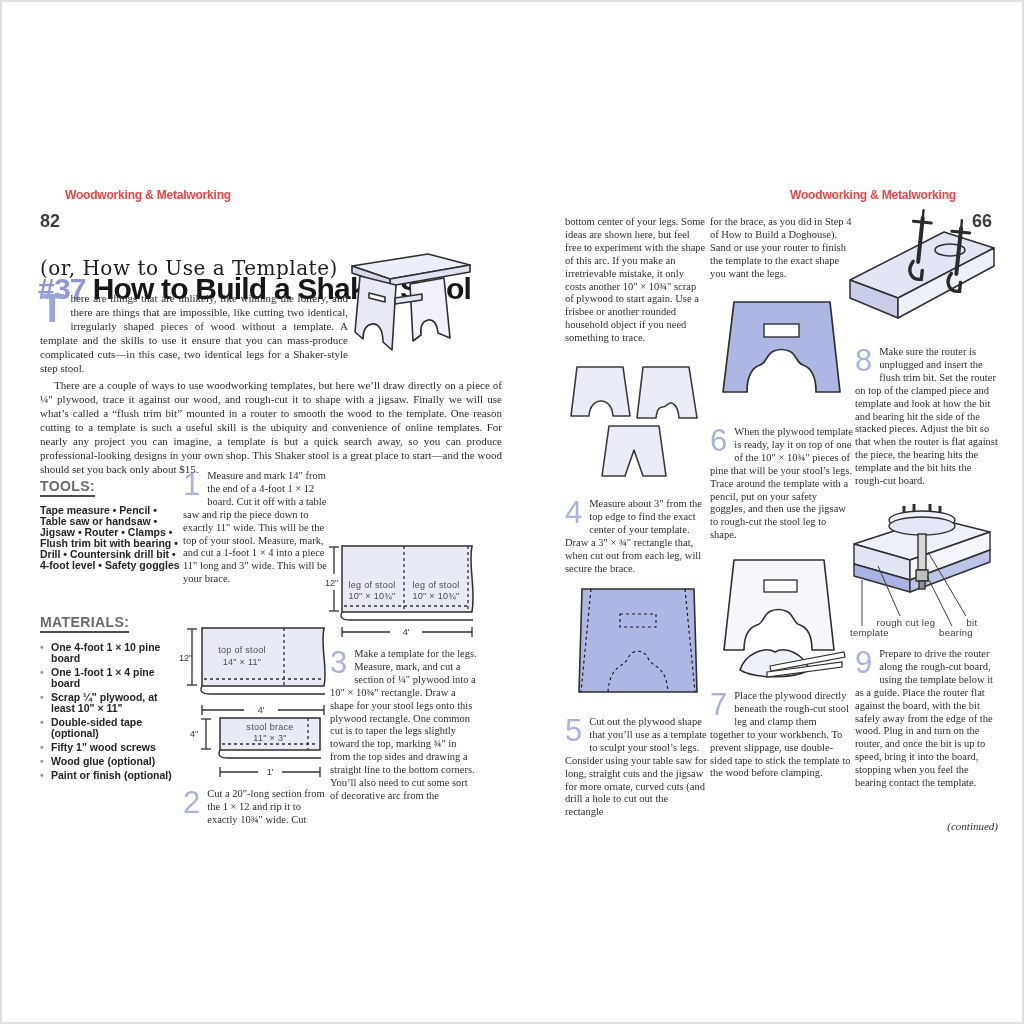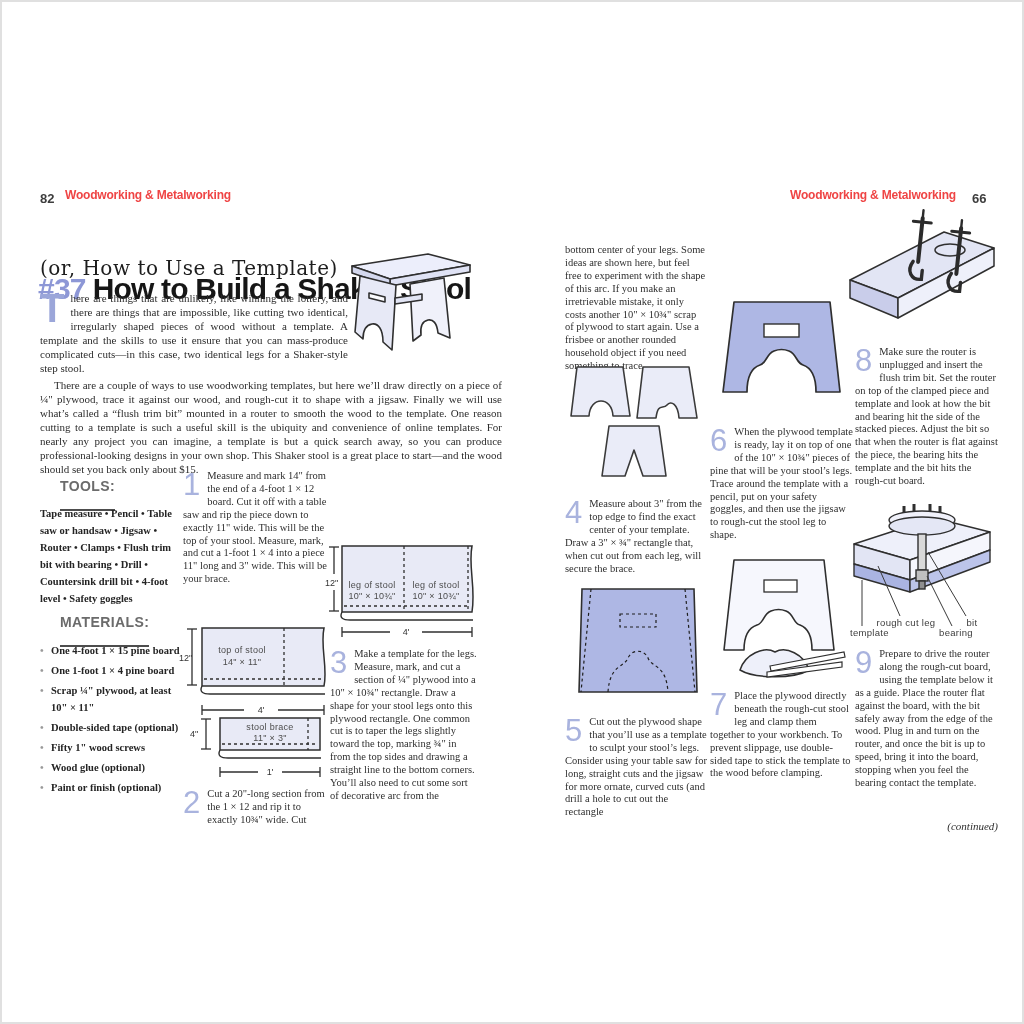--- a/index.html
+++ b/index.html
@@ -1,36 +1,36 @@
 <!DOCTYPE html>
 <html><head>
 <meta charset="utf-8">
 <style>
   html,body{margin:0;padding:0;background:#ffffff;}
   #page{position:relative;width:1024px;height:1024px;background:#ffffff;overflow:hidden;
         box-shadow:inset 0 0 0 2px #e0e0e0;font-family:"Liberation Serif",serif;color:#2e2e2e;}
   .abs{position:absolute;}
-  .hdr-num{font-family:"Liberation Sans",sans-serif;font-weight:700;font-size:13px;color:#3d3d3d;}
+  .hdr-num{font-family:"Liberation Sans",sans-serif;font-weight:700;font-size:18px;color:#3d3d3d;margin-top:20px;}
   .hdr-title{font-family:"Liberation Sans",sans-serif;font-weight:700;font-size:12px;color:#ef4444;letter-spacing:-0.2px;}
   .title{font-family:"Liberation Sans",sans-serif;font-weight:700;font-size:30px;letter-spacing:-0.8px;color:#161616;white-space:nowrap;}
   .title .num{color:#8d97d6;margin-right:7px;}
   .subtitle{font-family:"DejaVu Serif",serif;font-size:20px;color:#1d1d1d;letter-spacing:0.5px;}
   .intro{font-size:11px;line-height:14px;color:#2d2d2d;text-align:justify;}
   .dropcap{float:left;font-family:"Liberation Sans",sans-serif;font-weight:700;font-size:40px;line-height:30px;
            color:#9ba6d9;margin:2px 6px 0 0;}
   .sechead{font-family:"Liberation Sans",sans-serif;font-weight:700;font-size:14px;color:#6b6b6b;
-           letter-spacing:0.4px;border-bottom:2px solid #4d4d4d;padding-bottom:15px;display:inline-block;margin-left:20px;}
-  .boldsans{font-family:Liberation Serif, serif;font-weight:700;font-size:10.5px;line-height:17px;color:#242424;}
+           letter-spacing:0.4px;border-bottom:2px solid #4d4d4d;padding-bottom:1px;display:inline-block;}
+  .boldsans{font-family:Liberation Sans, sans-serif;font-weight:700;font-size:10.5px;line-height:11px;color:#242424;}
   ul.mats{list-style:none;margin:0;padding:0;}
   ul.mats li{position:relative;padding-left:11px;margin-bottom:3px;}
   ul.mats li::before{content:"•";position:absolute;left:0;top:0;color:#9a9a9a;}
   .step{font-size:10.5px;line-height:12.9px;color:#2f2f2f;}
   .step .n{float:left;font-family:"Liberation Sans",sans-serif;font-weight:400;font-size:31px;line-height:27px;
            color:#a9b3de;margin:1px 7px 0 0;}
-  .cont{font-size:10.5px;line-height:12.9px;color:#2f2f2f;margin-top:28px;}
+  .cont{font-size:10.5px;line-height:12.9px;color:#2f2f2f;}
   .continued{font-size:11px;font-style:italic;color:#2f2f2f;text-align:right;}
   svg{display:block;}
   svg text{font-family:"Liberation Sans",sans-serif;fill:#4c4c4c;}
   .dlabel{font-size:9px;letter-spacing:0.3px;}
   .dim{font-size:9px;fill:#333333;}
   .ilabel{font-size:9.5px;letter-spacing:0.3px;fill:#3c3c3c;}
 </style>
 </head>
 <body>
 
@@ -62,21 +62,21 @@
         <path d="M57,48 L84,44 L84,50 L57,54 Z" fill="#e2e5f4"></path>
       </g>
     </svg>
   </div>
 
   <span class="abs sechead" style="left:40px;top:478px;">TOOLS:</span>
   <div class="abs boldsans" style="left:40px;top:505px;width:142px;">Tape measure • Pencil • Table saw or handsaw • Jigsaw • Router • Clamps • Flush trim bit with bearing • Drill • Countersink drill bit • 4-foot level • Safety goggles</div>
 
   <span class="abs sechead" style="left:40px;top:614px;">MATERIALS:</span>
   <ul class="abs mats boldsans" style="left:40px;top:642px;width:144px;">
-    <li>One 4-foot 1 × 15 pine board</li>
+    <li>One 4-foot 1 × 10 pine board</li>
     <li>One 1-foot 1 × 4 pine board</li>
     <li>Scrap ¼" plywood, at least 10" × 11"</li>
     <li>Double-sided tape (optional)</li>
     <li>Fifty 1" wood screws</li>
     <li>Wood glue (optional)</li>
     <li>Paint or finish (optional)</li>
   </ul>
 
   <div class="abs step" style="left:183px;top:470px;width:147px;">
     <span class="n">1</span>
@@ -196,20 +196,21 @@
         <path d="M32,106 C34,78 48,82 52,72 C56,63 68,63 72,72 C76,82 90,78 92,106"></path>
       </g>
     </svg>
   </div>
 
   <div class="abs step" style="left:565px;top:716px;width:143px;">
     <span class="n">5</span>
     <span>Cut out the plywood shape that you’ll use as a template to sculpt your stool’s legs. Consider using your table saw for long, straight cuts and the jigsaw for more ornate, curved cuts (and drill a hole to cut out the rectangle</span>
   </div>
 
+  <div class="abs cont" style="left:710px;top:216px;width:142px;">for the brace, as you did in Step 4 of How to Build a Doghouse). Sand or use your router to finish the template to the exact shape you want the legs.</div>
 
   <div class="abs" style="left:718px;top:298px;">
     <svg width="128" height="100" viewBox="0 0 128 100">
       <path d="M16,4 L112,4 L122,94 L98,94 C98,79 94,70 85,67 C78,65 79,56 71,53 C66,51 61,51 56,53 C48,56 49,65 42,67 C33,70 29,79 29,94 L5,94 Z" fill="#aeb7e4" stroke="#2f2f2f" stroke-width="1.7" stroke-linejoin="round"></path>
       <rect x="46" y="26" width="35" height="13" fill="#ffffff" stroke="#2f2f2f" stroke-width="1.4"></rect>
     </svg>
   </div>
 
   <div class="abs step" style="left:710px;top:426px;width:143px;">
     <span class="n">6</span>

